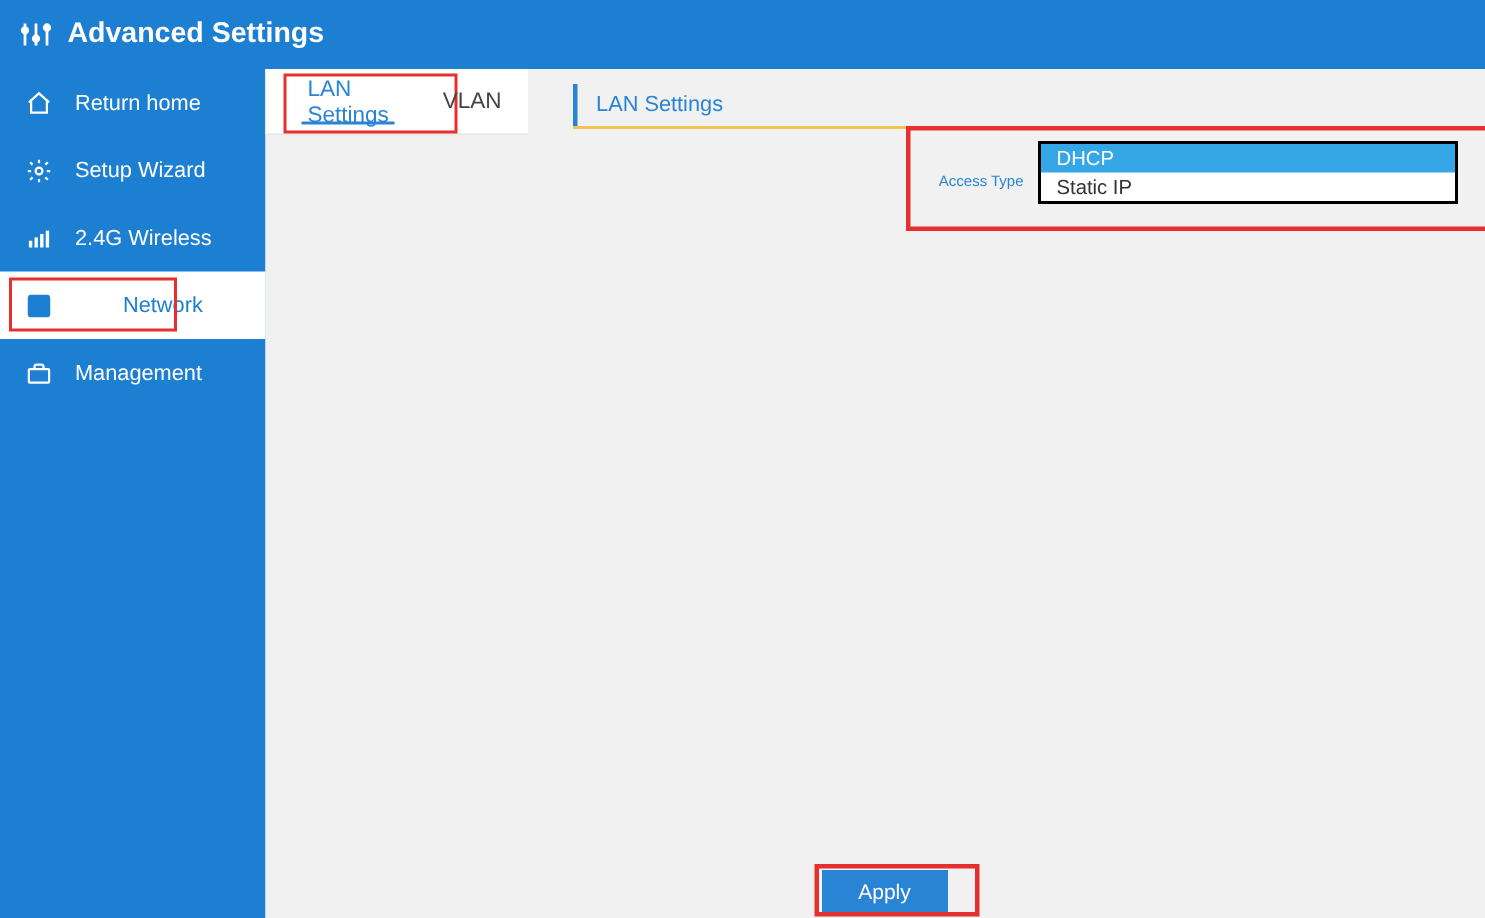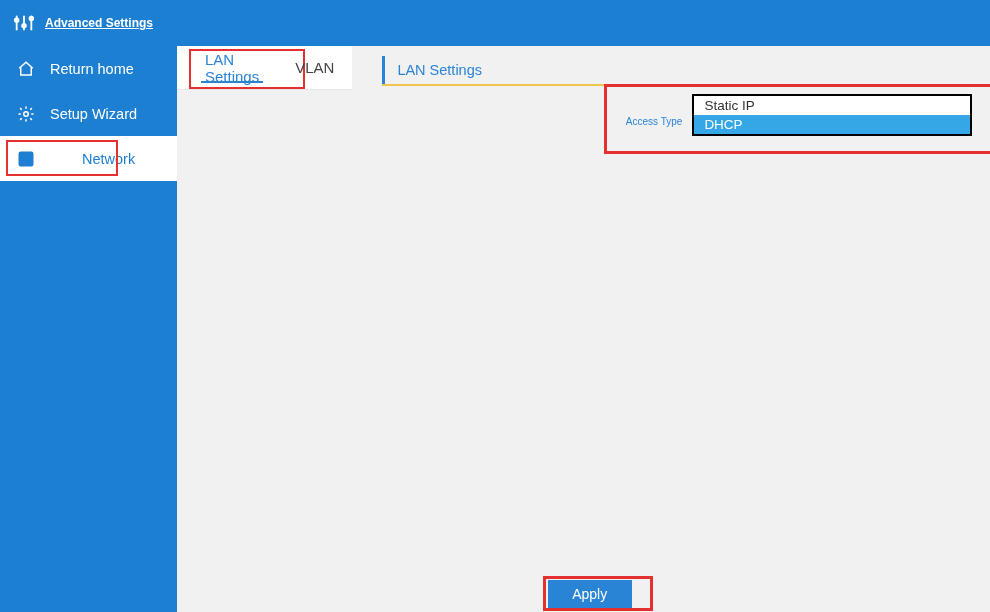--- a/index.html
+++ b/index.html
@@ -15,23 +15,22 @@
     color: #fff;
     height: 46px;
     display: flex;
     align-items: center;
     padding: 0 13px;
   }
   .header .slider-icon {
     margin-right: 10px;
   }
   .header-title {
-    font-size: 12px;
+    font-size: 19px;
     font-weight: 600;
-    text-decoration: underline;
   }
   .shell {
     display: flex;
     height: calc(612px - 46px);
     border-radius: 23px;
   }
   .sidebar {
     width: 177px;
     background: #1d7fd2;
     color: #fff;
@@ -202,56 +201,76 @@
       <span class="icon">
         <svg width="18" height="18" viewBox="0 0 24 24" fill="none" stroke="#fff" stroke-width="2">
             <circle cx="12" cy="12" r="3"></circle>
             <path d="M12 2v3M12 19v3M4.2 4.2l2.1 2.1M17.7 17.7l2.1 2.1M2 12h3M19 12h3M4.2 19.8l2.1-2.1M17.7 6.3l2.1-2.1"></path>
           </svg>
       </span>
       <span class="sidebar-item-label">Setup Wizard</span>
     </div>
 
 
+    <div class="sidebar-item">
+      <span class="icon">
+        <svg width="18" height="18" viewBox="0 0 24 24" fill="#fff">
+            <rect x="3" y="14" width="3" height="6"></rect>
+            <rect x="8" y="11" width="3" height="9"></rect>
+            <rect x="13" y="8" width="3" height="12"></rect>
+            <rect x="18" y="5" width="3" height="15"></rect>
+          </svg>
+      </span>
+      <span class="sidebar-item-label">2.4G Wireless</span>
+    </div>
 
 
     <div class="sidebar-item active" style="position:relative;gap:32px;">
       <span class="icon">
         <svg width="18" height="18" viewBox="0 0 24 24" fill="none" stroke="#1d7fd2" stroke-width="2">
             <rect x="3" y="3" width="18" height="18" rx="2"></rect>
             <path d="M6 14c3-4 9-4 12 0"></path>
             <path d="M8 17c2-2 6-2 8 0"></path>
           </svg>
       </span>
       <span class="sidebar-item-label">Network</span>
       <span class="highlight-red" style="left:6px; top:4px; width:112px; height:36px;"></span>
     </div>
 
+    <div class="sidebar-item">
+      <span class="icon">
+        <svg width="18" height="18" viewBox="0 0 24 24" fill="none" stroke="#fff" stroke-width="2">
+            <rect x="3" y="8" width="18" height="12" rx="1"></rect>
+            <path d="M8 8V6a2 2 0 012-2h4a2 2 0 012 2v2"></path>
+          </svg>
+      </span>
+      <span class="sidebar-item-label">Management</span>
+    </div>
   </div>
 
   <div class="main">
     <div class="tabs">
       <div class="tab active" style="position:relative;">
         <span>LAN Settings</span>
         <span class="highlight-red" style="left:2px; top:3px; width:116px; height:40px;"></span>
       </div>
       <div class="tab">
         <span>VLAN</span>
       </div>
     </div>
 
     <div class="content">
       <div class="section-title">LAN Settings</div>
       <div class="section-underline"></div>
 
       <div class="form-row">
         <div class="form-label">Access Type</div>
         <div class="dropdown">
+          <div class="dropdown-option selected">DHCP</div>
           <div class="dropdown-option">Static IP</div>
-          <div class="dropdown-option selected">DHCP</div>
         </div>
         <span class="highlight-red" style="left:222px; top:-10px; width:395px; height:70px; border-width:3px;"></span>
       </div>
     </div>
 
     <div class="footer">
       <button class="apply-btn">
         <span>Apply</span>
         <span class="highlight-red" style="left:-5px; top:-4px; width:110px; height:35px; border-width:3px;"></span>
       </button>

